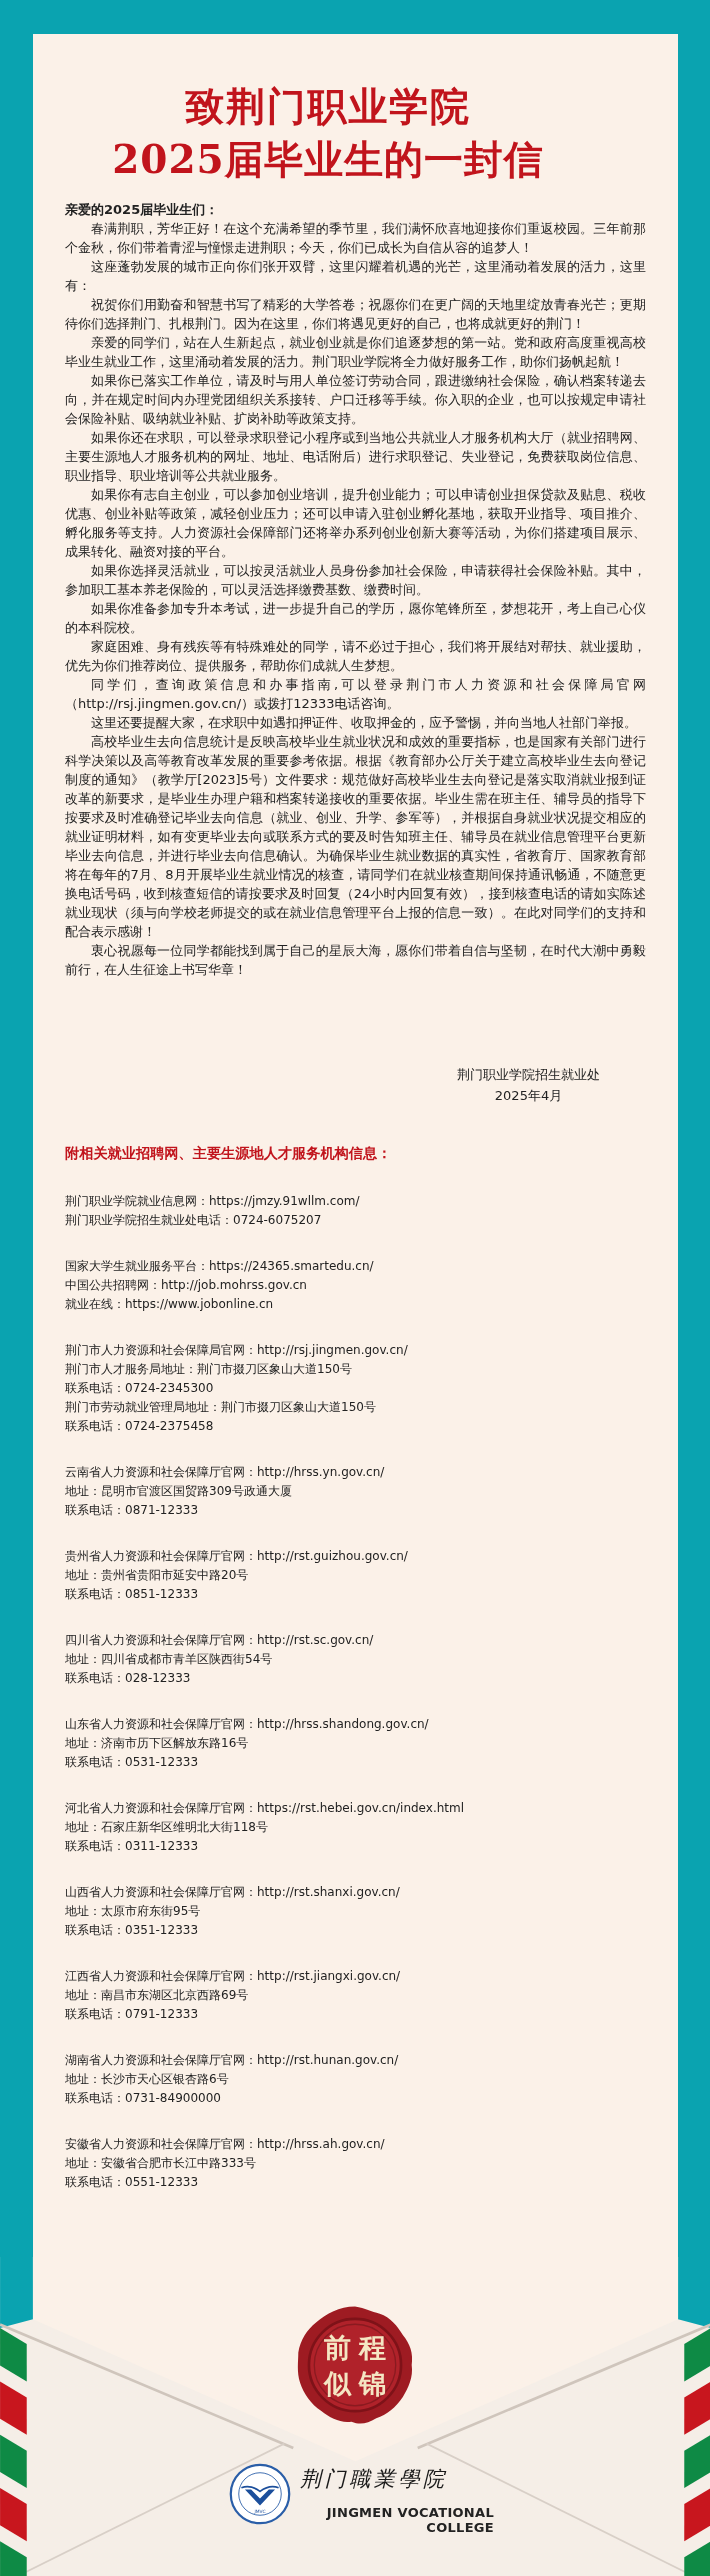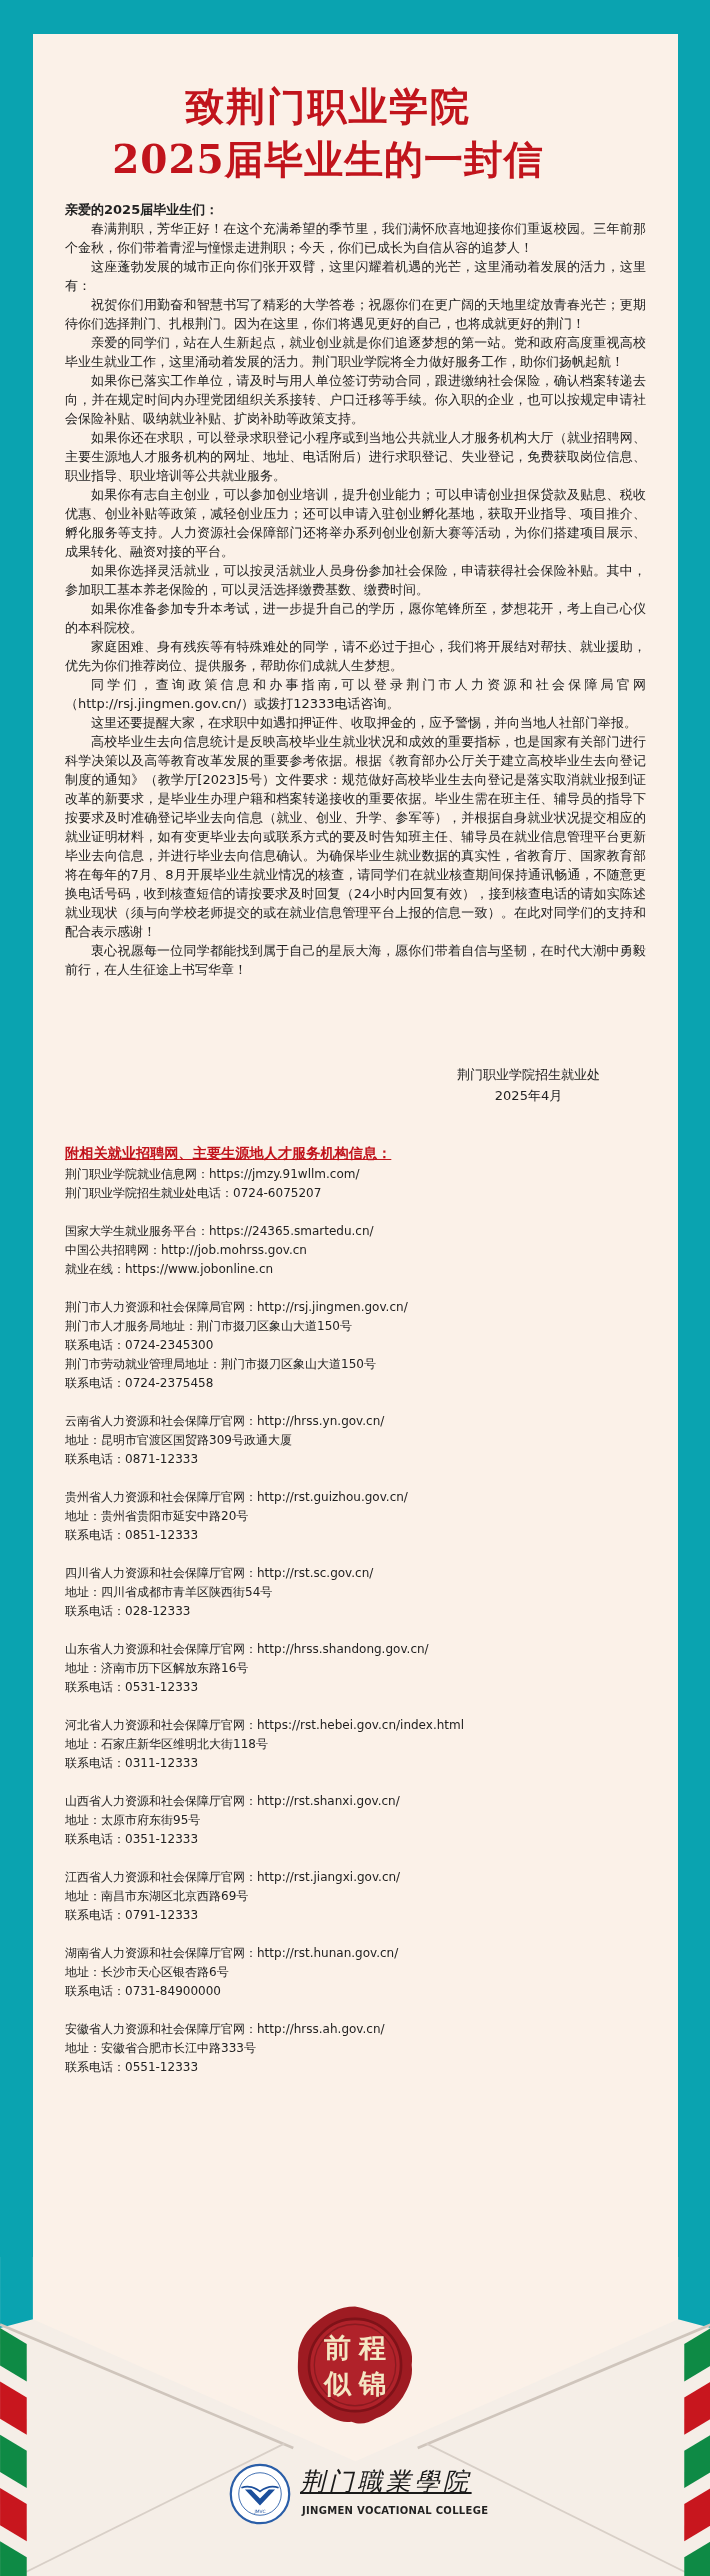--- a/index.html
+++ b/index.html
@@ -24,35 +24,35 @@
 
     .letter { position: absolute; left: 65px; top: 200px; width: 581px; font-size: 13px; line-height: 19px; }
     .letter p { text-indent: 2em; text-align: justify; }
     .letter .salutation { text-indent: 0; font-weight: bold; }
     .highlights { display: grid; grid-template-columns: 182px 231px; padding-left: 27.5px; }
     .highlights span { display: block; }
 
     .signature { position: absolute; left: 435px; top: 1355px; width: 187px; text-align: center; font-size: 13px; line-height: 21.3px; }
 
     .appendix { position: absolute; left: 65px; top: 1352px; width: 581px; font-size: 12px; line-height: 19px; }
-    .appendix-title { color: #c1141c; font-weight: bold; font-size: 14.2px; line-height: 23px; margin-top: 0; text-decoration: underline; }
-    .group { margin-bottom: 19px; }
+    .appendix-title { color: #c1141c; font-weight: bold; font-size: 14.2px; line-height: 23px; margin-top: 0; }
+    .group { margin-bottom: 19px; margin-top: 27px; }
     .line { white-space: nowrap; }
 
     .seal { position: absolute; left: 293px; top: 2303px; width: 124px; height: 124px; }
     .seal-text { position: absolute; left: 0; top: 0; width: 124px; height: 124px; display: grid;
                  grid-template-columns: 1fr 1fr; grid-template-rows: 1fr 1fr; padding: 27px 27px;
                  color: #f4e6c3; font-weight: bold; font-size: 27px; font-family: "DejaVu Serif", serif;
                  text-align: center; line-height: 36px; }
 
     .logo { position: absolute; left: 227px; top: 2461px; width: 267px; height: 71px; }
     .logo-badge { position: absolute; left: 1.8px; top: 1.8px; width: 62px; height: 62px; }
-    .logo-cn { position: absolute; left: 73px; top: 3.6px; font-size: 25px; color: #1a1a1a;
-               font-family: "DejaVu Serif", serif; letter-spacing: 3.6px; font-style: italic; text-decoration: underline; }
-    .logo-en { position: absolute; left: 75px; top: 44px; font-size: 10px; font-weight: bold; color: #222; letter-spacing: 0.3px; }
+    .logo-cn { position: absolute; left: 73px; top: 3.6px; font-size: 21px; color: #1a1a1a;
+               font-family: "DejaVu Serif", serif; letter-spacing: 3.6px; font-style: italic; }
+    .logo-en { position: absolute; left: 75px; top: 44px; font-size: 13px; font-weight: bold; color: #222; letter-spacing: 0.3px; text-align: right; }
   </style>
 </head>
 <body>
 
 <div class="frame"></div>
 <div class="paper"></div>
 
 <h1 class="title title-1">致荆门职业学院</h1>
 <h1 class="title title-2">2025届毕业生的一封信</h1>
 

